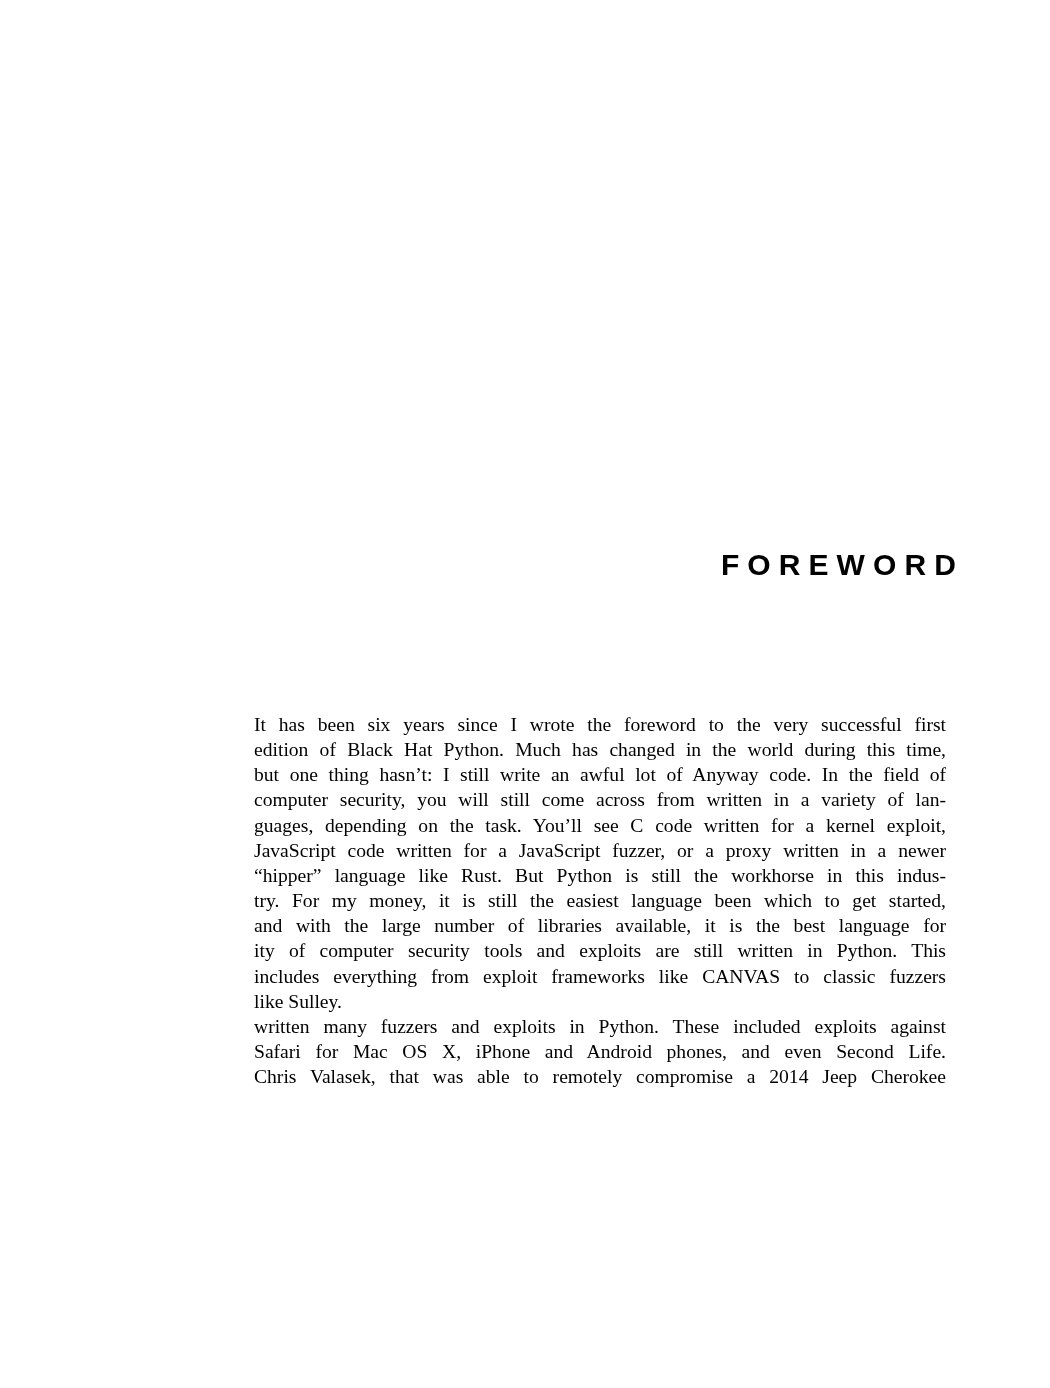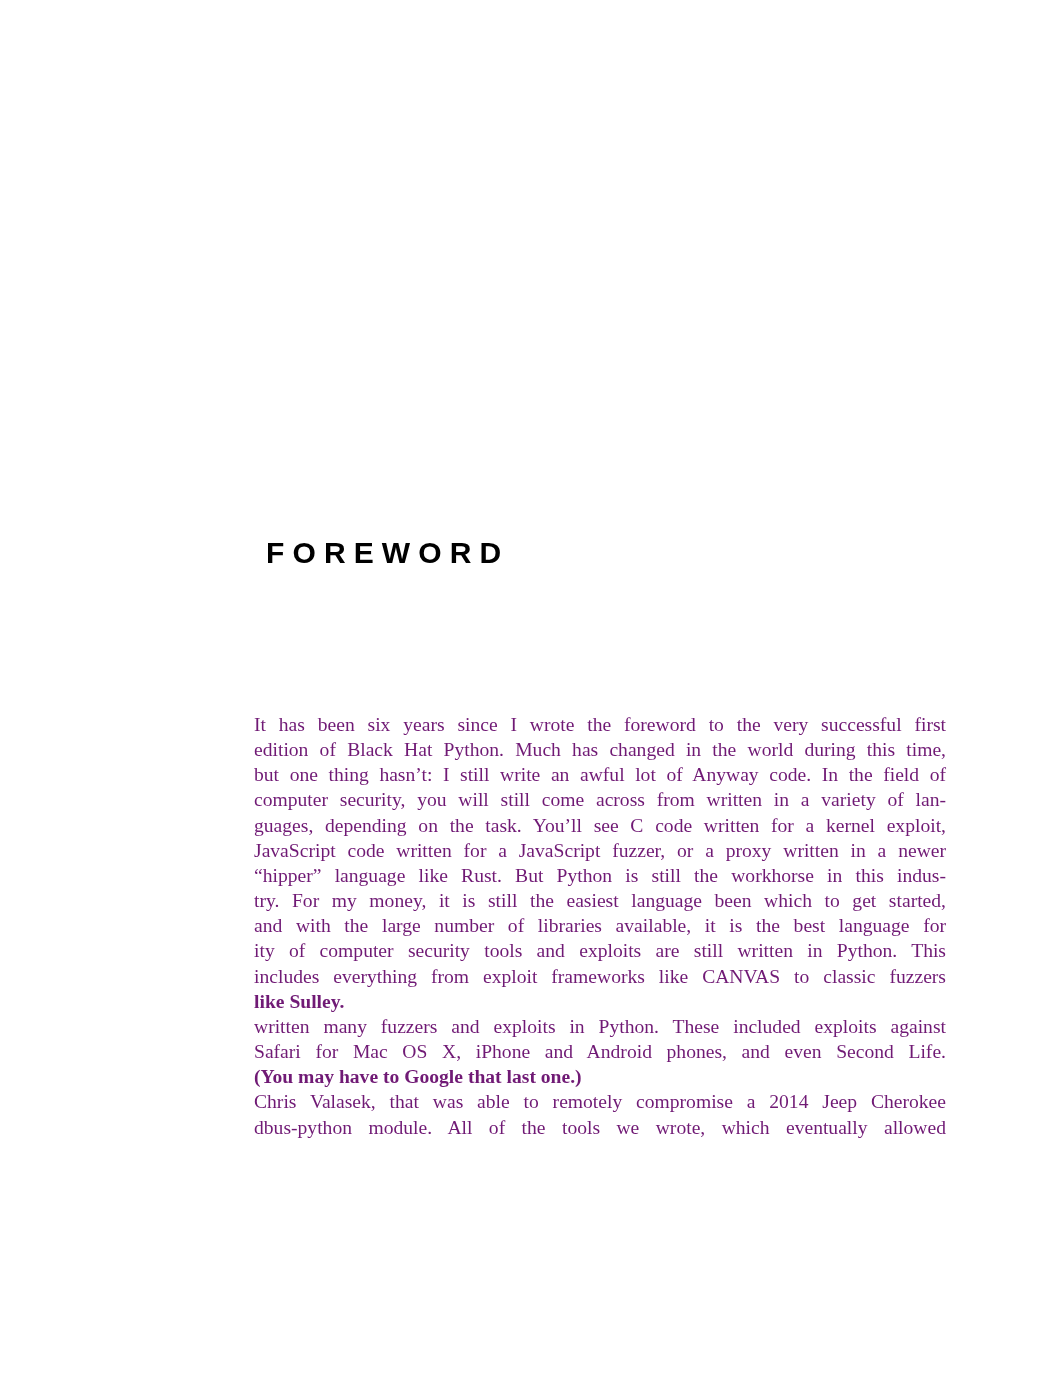--- a/index.html
+++ b/index.html
@@ -16,47 +16,46 @@
   .page {
     position: absolute;
     inset: 0;
     background: #ffffff;
   }
   .title {
     position: absolute;
     left: 254px;
     top: 534px;
     width: 694px;
-    margin: 4px;
-    text-align: left;
+    margin: 16px;
+    text-align: right;
     font-family: "Liberation Sans", sans-serif;
     font-weight: 700;
     font-size: 30px;
     line-height: 1;
     letter-spacing: 0.27em;
     text-indent: 0.27em;
     color: #000000;
   }
   .textblock {
     position: absolute;
     left: 254px;
     top: 712px;
     width: 692px;
     font-family: "Liberation Serif", serif;
     font-size: 19.6px;
     line-height: 25.15px;
-    color: #701a75;
+    color: #000000;
   }
   .line {
     text-align: justify;
     text-align-last: justify;
   }
   .line.last {
     text-align-last: left;
-    font-weight: bold;
   }
   .line.indent {
     text-indent: 39px;
   }
   .it {
   }
 </style>
 </head>
 <body>
 
@@ -74,19 +73,17 @@
     <div class="line"><span>JavaScript code written for a JavaScript fuzzer, or a proxy written in a newer</span></div>
     <div class="line"><span>“hipper” language like Rust. But Python is still the workhorse in this indus-</span></div>
     <div class="line"><span>try. For my money, it is still the easiest language been which to get started,</span></div>
     <div class="line"><span>and with the large number of libraries available, it is the best language for</span></div>
     <div class="line"><span>ity of computer security tools and exploits are still written in Python. This</span></div>
     <div class="line"><span>includes everything from exploit frameworks like CANVAS to classic fuzzers</span></div>
     <div class="line last"><span>like Sulley.</span></div>
 
     <div class="line"><span>written many fuzzers and exploits in Python. These included exploits against</span></div>
     <div class="line"><span>Safari for Mac OS X, iPhone and Android phones, and even Second Life.</span></div>
-    <div class="line last"><span>(You may have to Google that last one.)</span></div>
 
     <div class="line"><span>Chris Valasek, that was able to remotely compromise a 2014 Jeep Cherokee</span></div>
-    <div class="line"><span>dbus-python module. All of the tools we wrote, which eventually allowed</span></div>
 
   </div>
 </div>
 
 </body></html>

